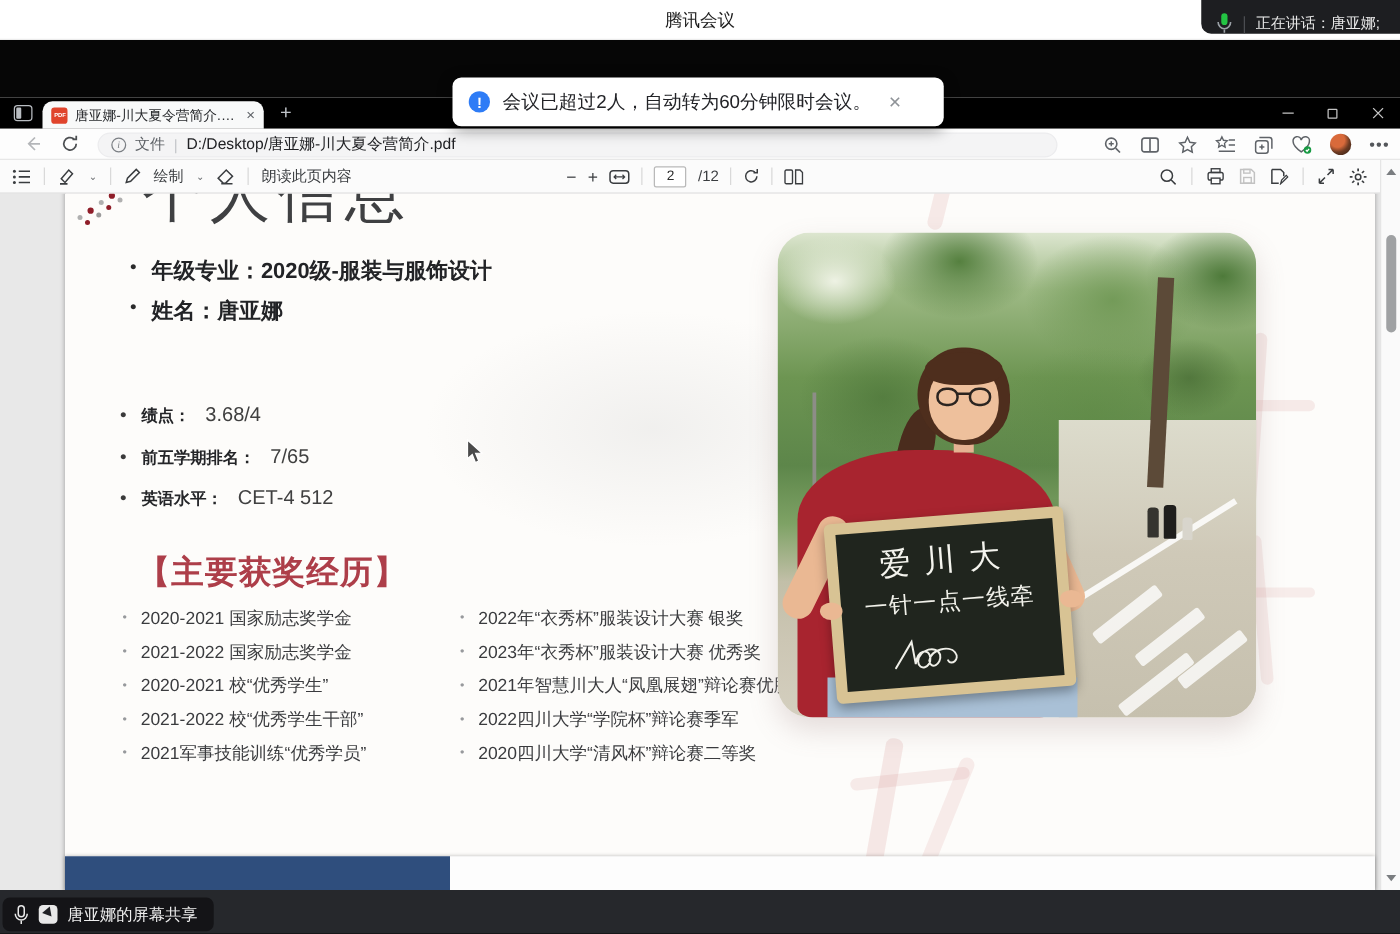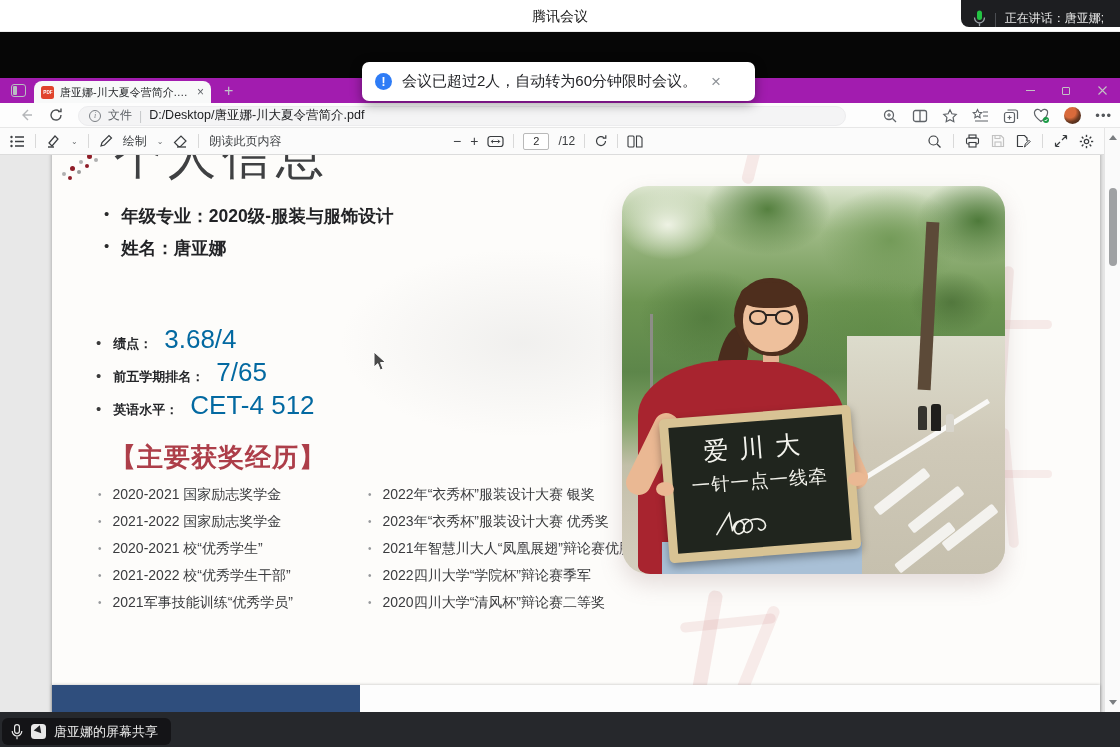--- a/index.html
+++ b/index.html
@@ -23,21 +23,21 @@
            box-shadow:0 3px 12px rgba(0,0,0,.4); display:flex; align-items:center; padding:0 13px; gap:10px; z-index:60; }
   .toast-icon { width:17px; height:17px; border-radius:50%; background:#2e7cf6; color:#fff; font-size:12px; font-weight:bold;
                 display:flex; align-items:center; justify-content:center; flex:0 0 auto; }
   .toast-text { font-size:15px; color:#222327; white-space:nowrap; }
   .toast-close { margin-left:4px; color:#8f9398; font-size:17px; line-height:1; cursor:default; }
 
   
   .browser { position:absolute; left:0; top:78px; width:1120px; height:634px; background:#fff; }
 
   
-  .tabbar { position:absolute; left:0; top:0; width:1120px; height:25px; background:#a21caf; }
+  .tabbar { position:absolute; left:0; top:0; width:1120px; height:25px; background:#000000; }
   .ws-icon { position:absolute; left:11px; top:6px; width:15px; height:13px; border:1.5px solid #b9bdc2; border-radius:3px; }
   .ws-icon::after { content:""; position:absolute; left:1px; top:1px; bottom:1px; width:4px; background:#b9bdc2; border-radius:1px; }
   .tab { position:absolute; left:34px; top:3px; width:177px; height:22px; background:#f8f9f9; border-radius:8px 8px 0 0;
          display:flex; align-items:center; gap:6px; padding:0 7px; }
   .pdf-badge { width:13px; height:13px; background:#e0442c; border-radius:2.5px; color:#fff; display:flex; align-items:center; justify-content:center; flex:0 0 auto; overflow:hidden; }
   .pdf-badge span { font-size:9px; font-weight:bold; transform:scale(.52); letter-spacing:0; }
   .tab-title { flex:1; font-size:11px; color:#26282b; white-space:nowrap; overflow:hidden; text-overflow:ellipsis; }
   .tab-close { font-size:12px; color:#5f6368; line-height:1; }
   .newtab { position:absolute; left:224px; top:3px; color:#c0c4c9; font-size:16px; line-height:19px; }
   .win-controls { position:absolute; right:0; top:0; height:25px; display:flex; }
@@ -87,21 +87,21 @@
   .slide-title { position:absolute; left:62px; top:28px; font-size:48px; line-height:62px; font-weight:400; color:#3f4042; letter-spacing:6px; }
   .deco-dots { position:absolute; left:8px; top:54px; width:46px; height:30px; }
   .deco-dots i { position:absolute; border-radius:50%; }
   .info-row { position:absolute; left:52px; display:flex; align-items:flex-start; gap:12px; }
   .info-bullet { color:#2a2a2a; font-size:15px; line-height:20px; }
   .info-text { font-size:17.5px; font-weight:700; color:#222326; }
   .sec-heading { position:absolute; left:58px; font-size:26px; font-weight:700; letter-spacing:1px; }
   .study-row { position:absolute; left:44px; display:flex; align-items:baseline; gap:12px; }
   .study-bullet { color:#3a3a3a; font-size:15px; }
   .study-label { font-size:13px; font-weight:700; color:#242528; }
-  .study-value { font-size:26px; font-weight:400; color:#0369a1;text-align:center; }
+  .study-value { font-size:16px; font-weight:400; color:#404040;text-align:center; }
   .awards-col { position:absolute; top:388px; }
   .award-item { display:flex; gap:11px; margin-bottom:9.5px; font-size:14px; line-height:17.5px; color:#3a3b3e; }
   .award-bullet { color:#97999c; font-size:10px; line-height:17px; flex:0 0 auto; }
 
   
   .wm { position:absolute; pointer-events:none; }
   .wm-stroke { background:#cf7d7d; border-radius:6px; }
   .wm-swoosh { background:radial-gradient(closest-side, rgba(175,175,175,.16), transparent 70%); }
 
   

